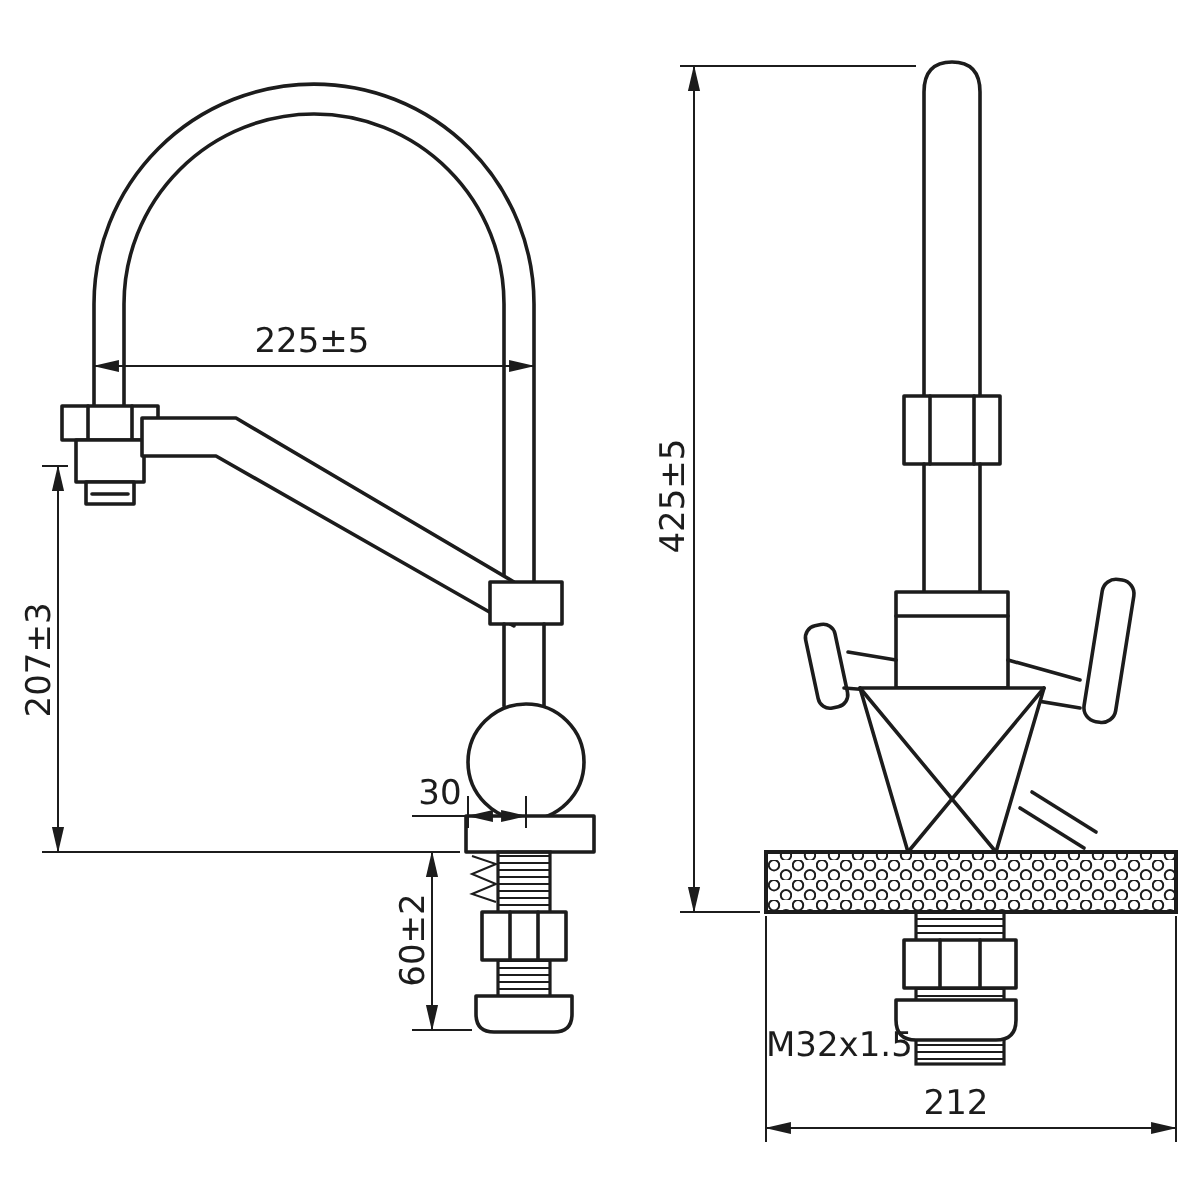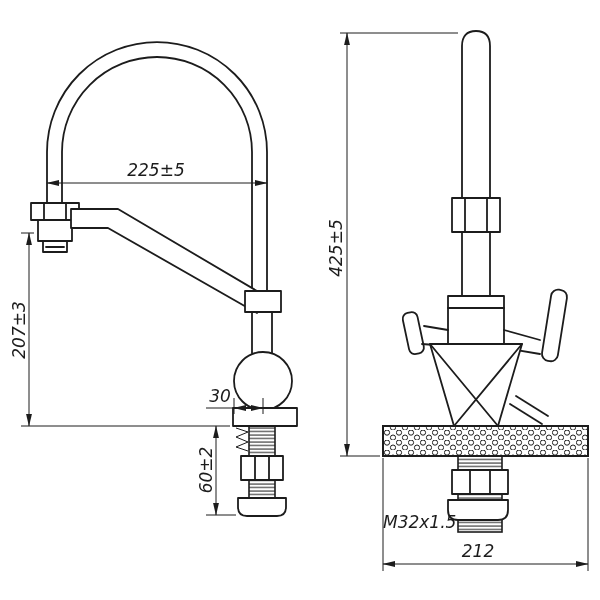--- a/index.html
+++ b/index.html
@@ -1,16 +1,16 @@
 <!DOCTYPE html>
 <html><head>
 <meta charset="utf-8">
 <style>
   html,body{margin:0;padding:0;background:#ffffff;}
-  .page{width:600px;height:600px;background:#ffffff;position:relative;overflow:hidden;font-style:italic;}
+  .page{width:600px;height:600px;background:#ffffff;position:relative;overflow:hidden;}
   .obj{stroke:#1c1c1c;stroke-width:1.8;fill:none;stroke-linejoin:round;stroke-linecap:round;}
   .objf{stroke:#1c1c1c;stroke-width:1.8;fill:#ffffff;stroke-linejoin:round;}
   .dim{stroke:#1c1c1c;stroke-width:1;fill:none;}
   .dimtext{font-family:"DejaVu Sans",sans-serif;font-size:17px;fill:#1c1c1c;}
 </style>
 </head>
 <body>
 
 <div class="page">
 <svg width="600" height="600" viewBox="0 0 600 600" xmlns="http://www.w3.org/2000/svg">

